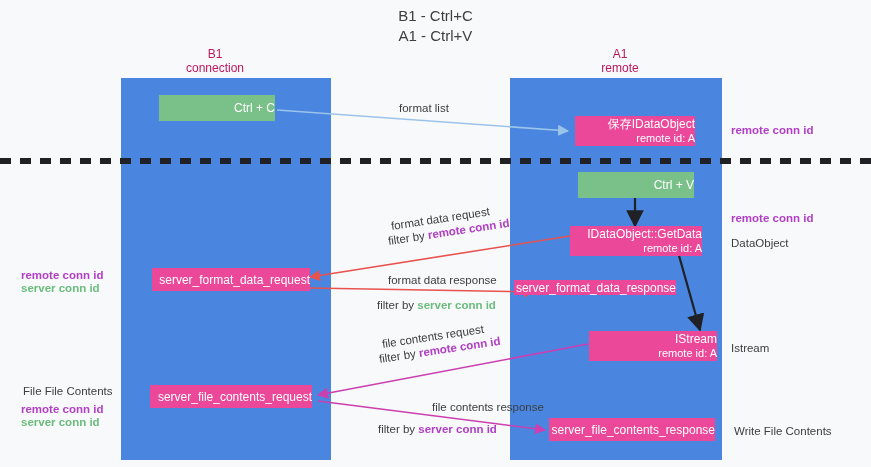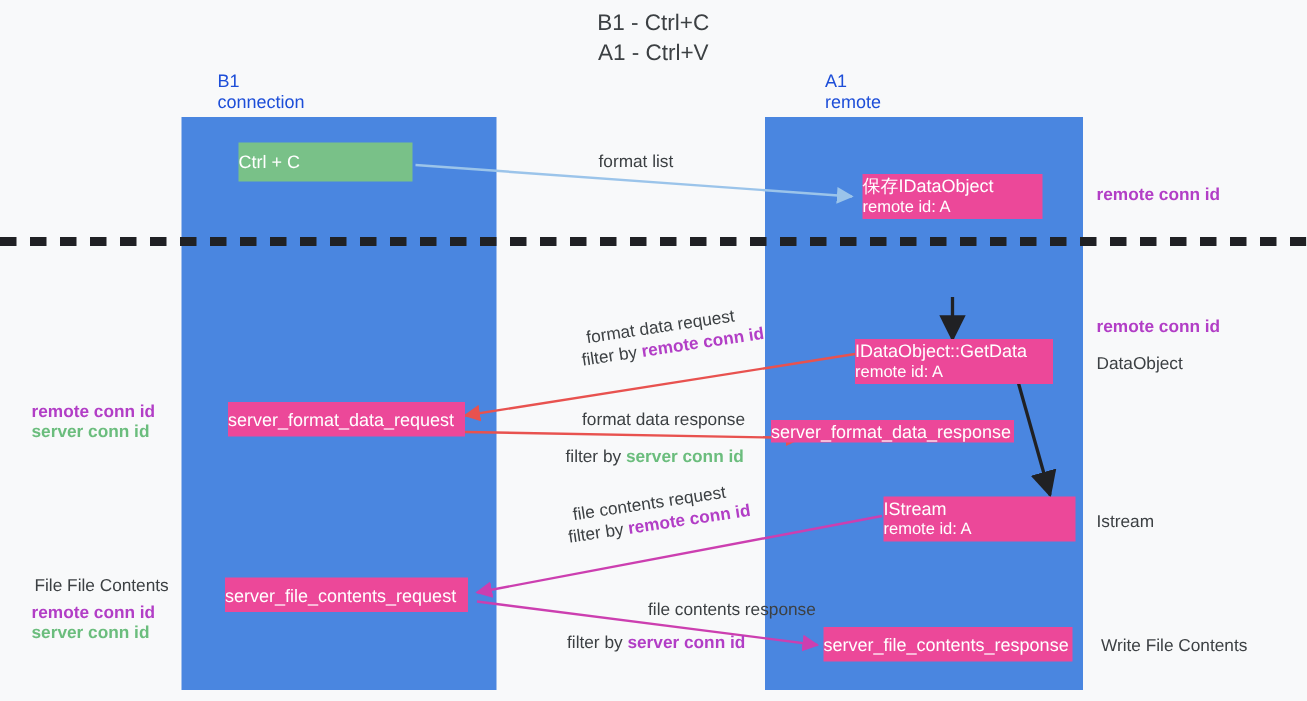--- a/index.html
+++ b/index.html
@@ -14,30 +14,30 @@
   #stage{position:absolute;inset:0;width:871px;height:467px;padding-left:32px;}
 
   
   .title{
     position:absolute;left:0;top:6px;width:871px;
     text-align:center;font-size:15px;line-height:20px;color:#3c4043;
   }
 
   
   .colhead{
-    position:absolute;font-size:12px;line-height:14px;color:#1d4ed8;
+    position:absolute;text-align:center;font-size:12px;line-height:14px;color:#be185d;
   }
 
   
   .lane{position:absolute;background:#4a86e0;}
 
   
   .box{
     position:absolute;display:flex;flex-direction:column;
-    align-items:flex-start;justify-content:center;
+    align-items:flex-end;justify-content:center;
     color:#ffffff;font-size:12px;line-height:14px;text-align:center;
     box-sizing:border-box;
   }
   .box.green{background:#79c188;}
   .box.orange{background:#ec4899;}
   .box .l2{font-size:11px;line-height:14px;}
 
   
   .note{position:absolute;font-size:11.5px;line-height:14px;}
   .note.purple{color:#b23ec6;font-weight:bold;}
@@ -111,20 +111,23 @@
 
   <div class="box green" style="left:159px;top:95px;width:116px;height:26px;">
     <div>Ctrl + C</div>
   </div>
 
   <div class="box orange" style="left:575px;top:116px;width:120px;height:30px;">
     <div>保存IDataObject</div>
     <div class="l2">remote id: A</div>
   </div>
 
+  <div class="box green" style="left:578px;top:172px;width:116px;height:26px;">
+    <div>Ctrl + V</div>
+  </div>
 
   <div class="box orange" style="left:570px;top:226px;width:132px;height:30px;">
     <div>IDataObject::GetData</div>
     <div class="l2">remote id: A</div>
   </div>
 
   <div class="box orange" style="left:152px;top:268px;width:158px;height:23px;">
     <div>server_format_data_request</div>
   </div>
 

